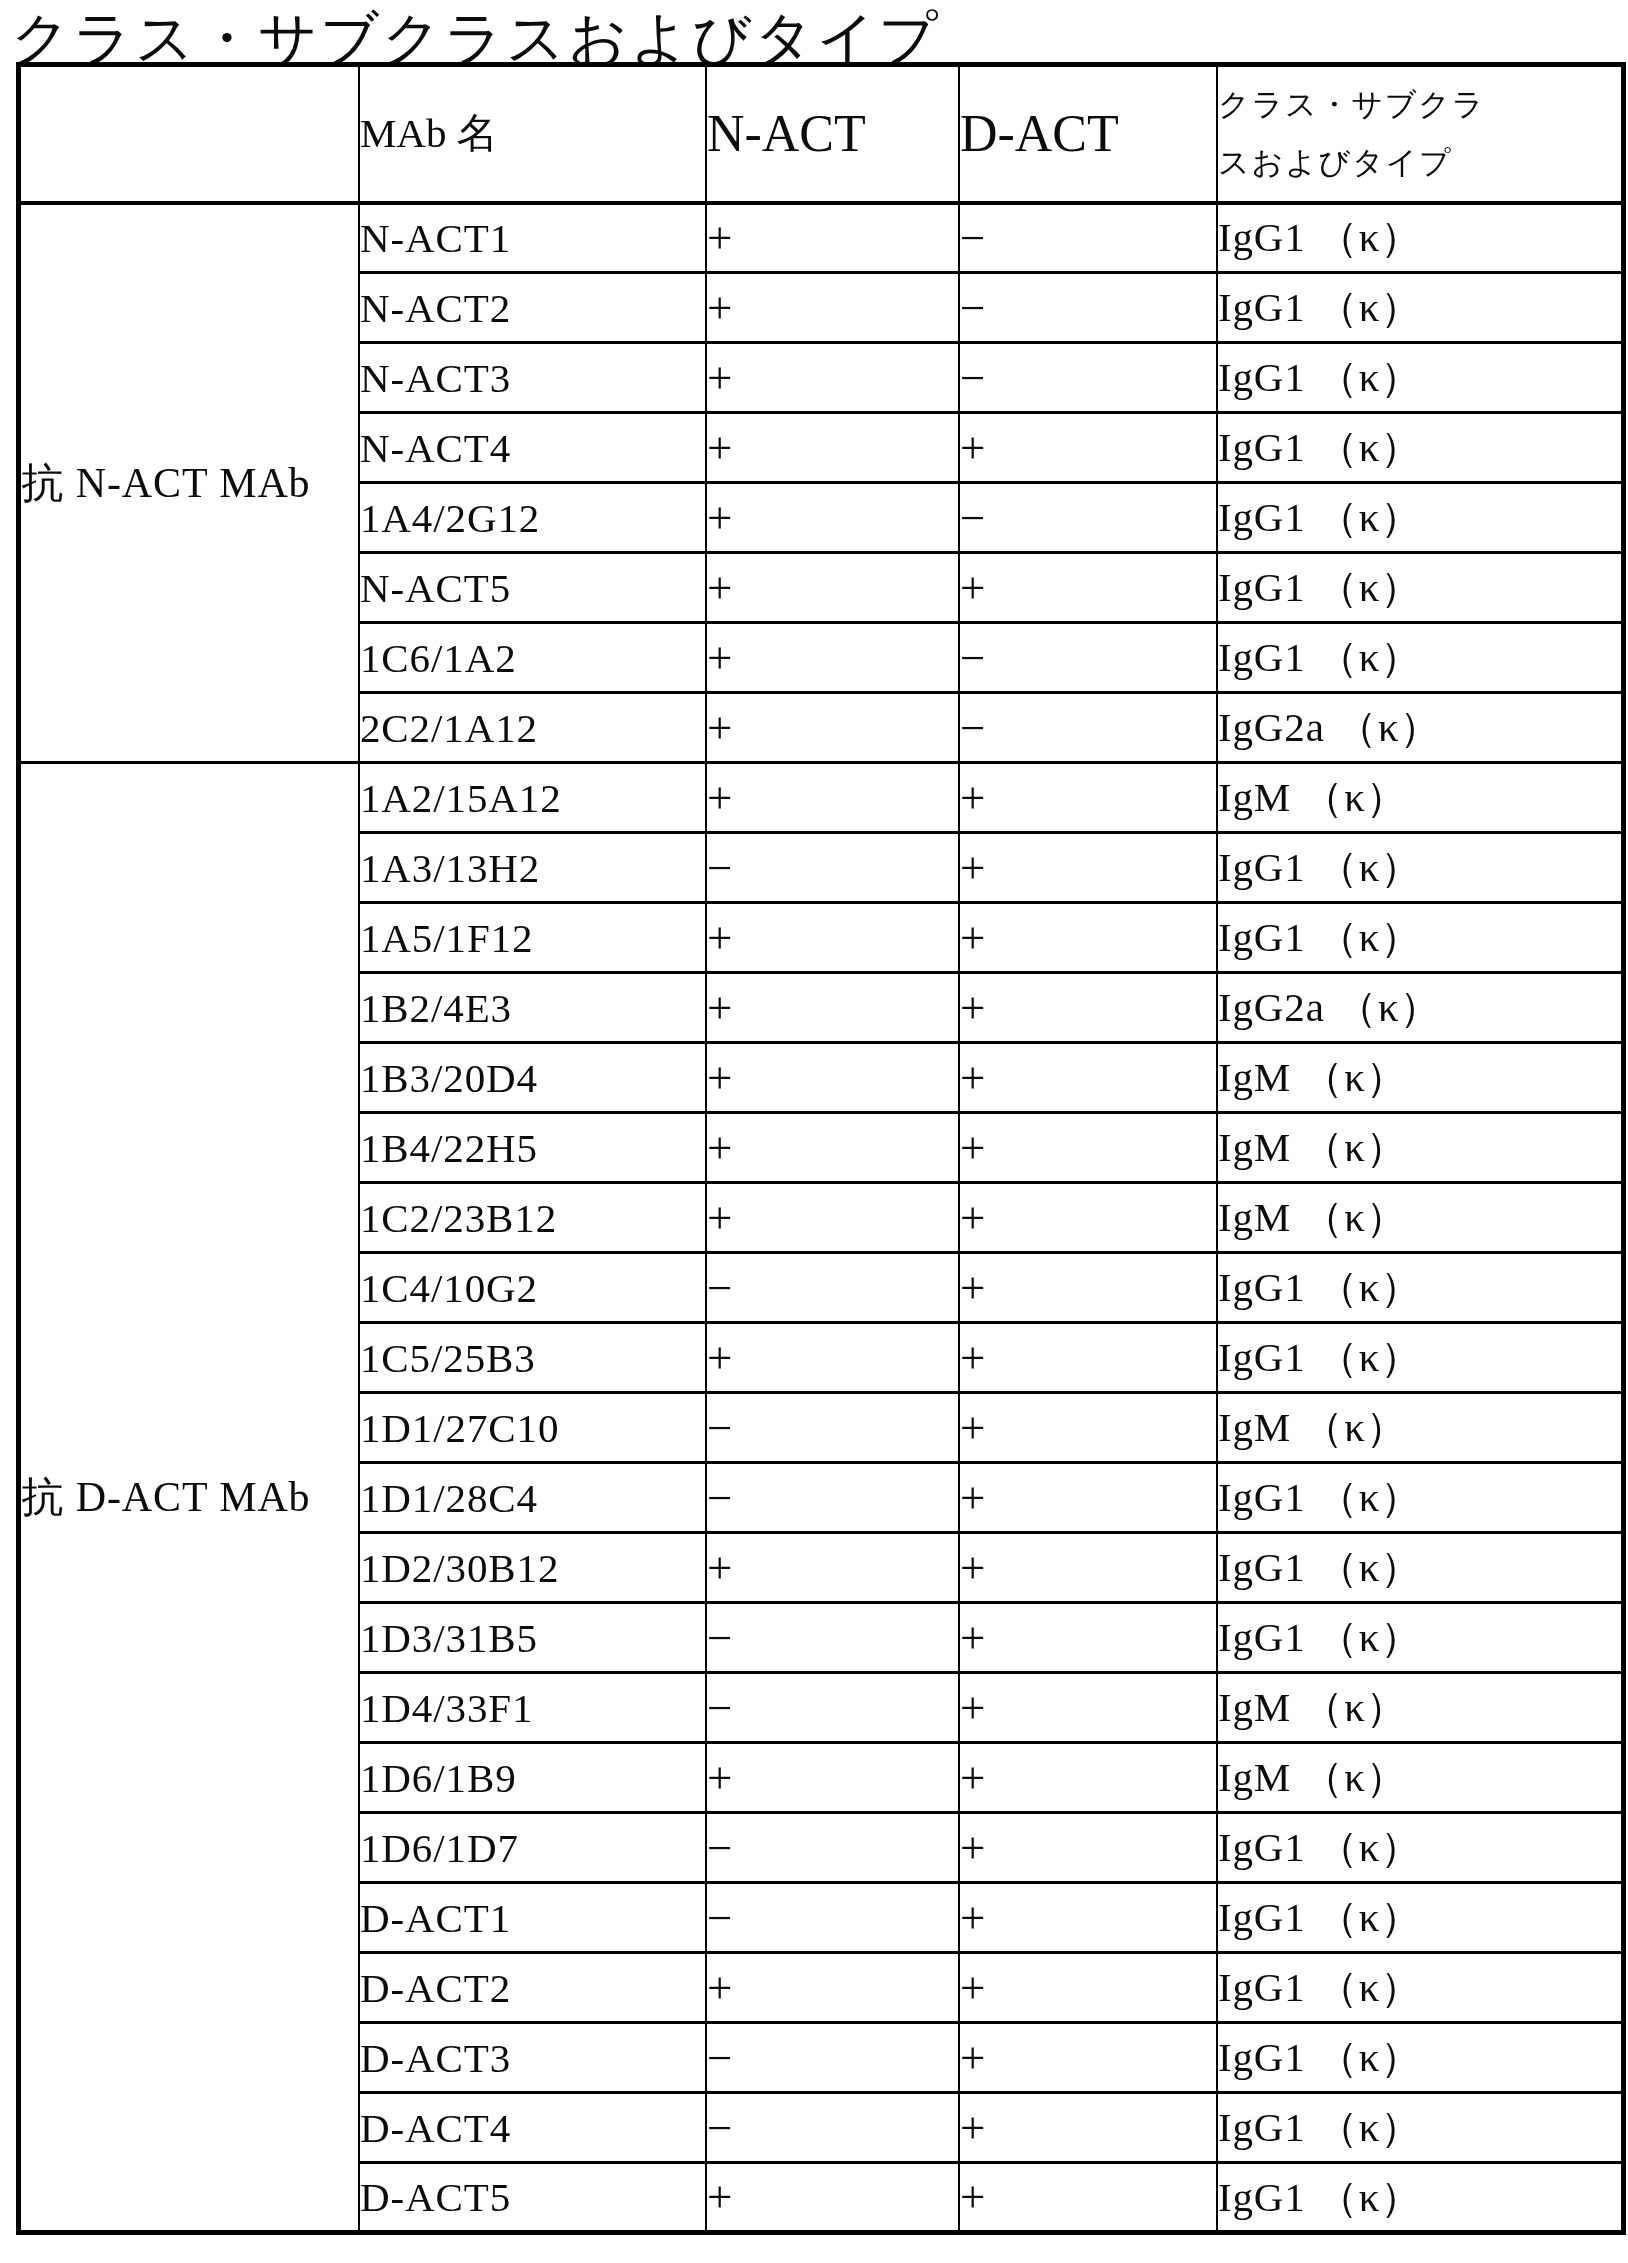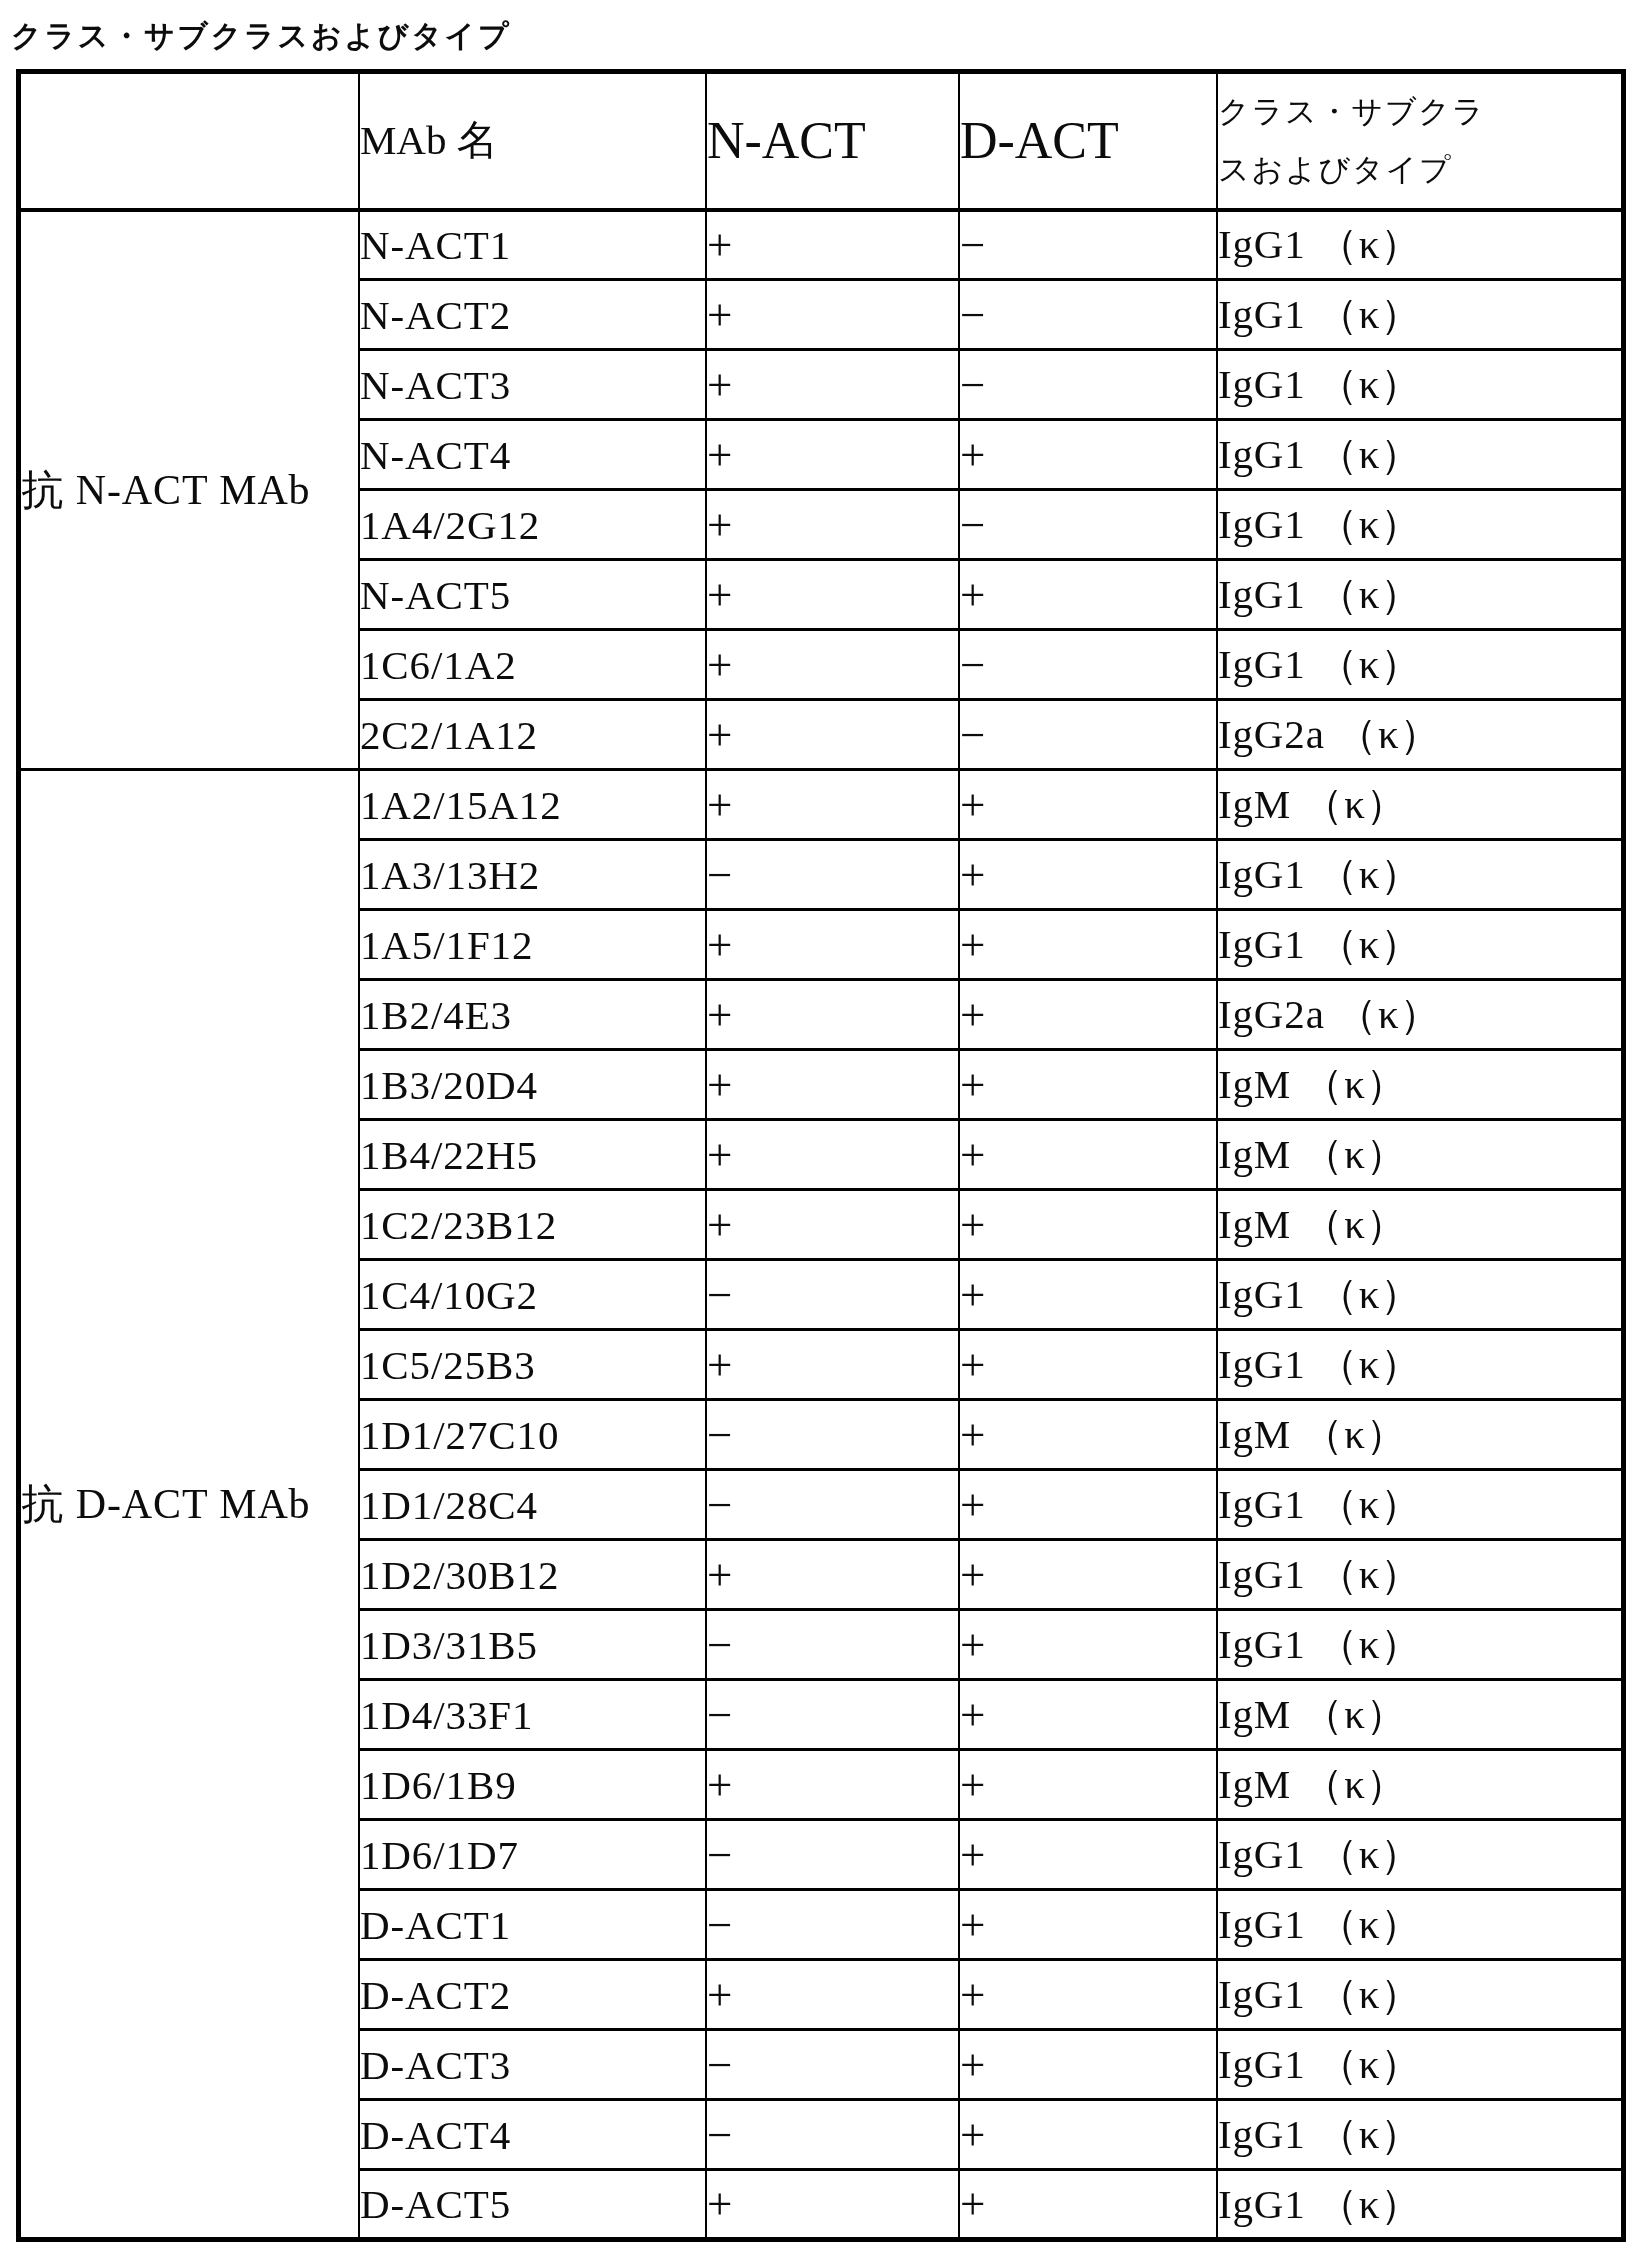--- a/index.html
+++ b/index.html
@@ -11,30 +11,30 @@
     position: relative;
     width: 1628px;
     height: 2264px;
     font-family: "Liberation Serif", "DejaVu Serif", serif;
     color: #0c0c0c;
     overflow: hidden;
   }
   .title {
     position: absolute;
     left: 11px;
-    top: 16px;
-    font-size: 30px;
-    font-weight: 700;
+    top: 0px;
+    font-size: 58px;
+    font-weight: 400;
     letter-spacing: 2.7px;
     white-space: nowrap;
   }
   table.tbl {
     position: absolute;
     left: 16.4px;
-    top: 69px;
+    top: 62px;
     width: 1606px;
     border-collapse: collapse;
     table-layout: fixed;
     border: 5.5px solid #000;
   }
   .tbl th, .tbl td {
     border: 2.7px solid #000;
     border-top-width: 3.6px;
     border-bottom-width: 3.6px;
     vertical-align: middle;

